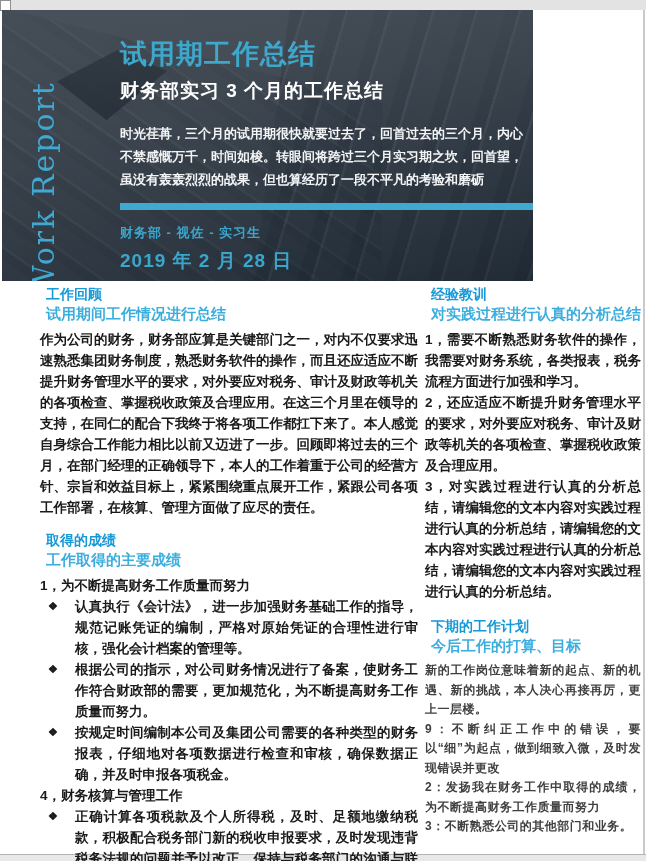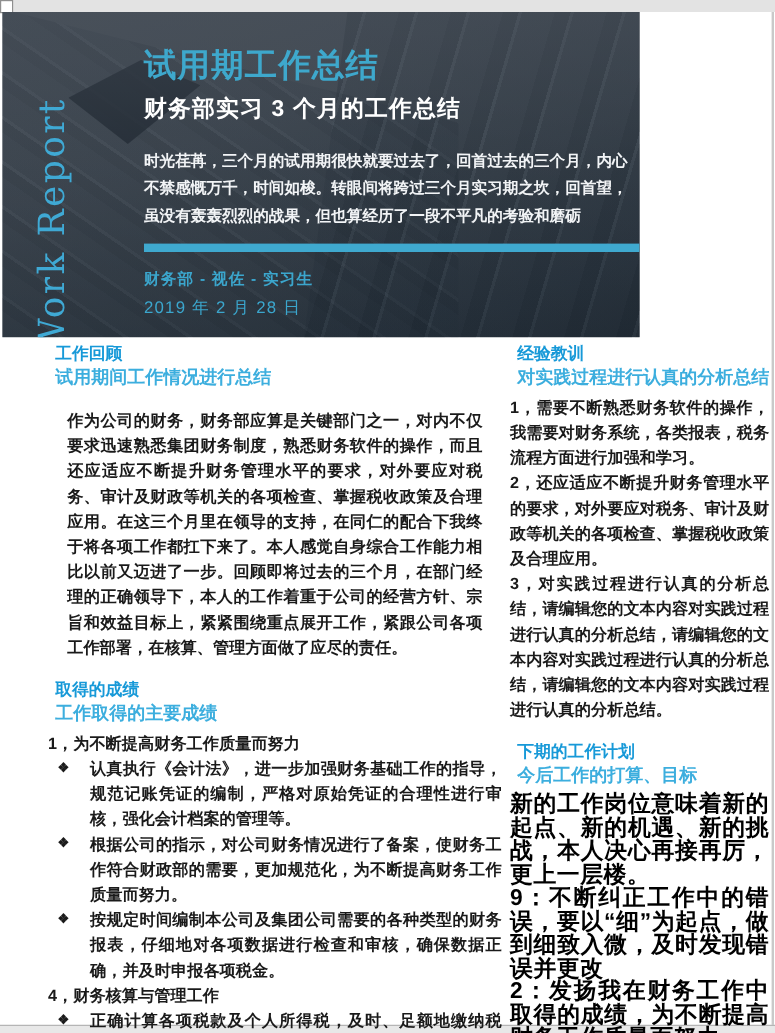--- a/index.html
+++ b/index.html
@@ -72,37 +72,37 @@
   }
   .header-rule {
     position:absolute; left:0; top:193px; width:413px; height:7px; background:#3fa9cf;
   }
   .header-byline {
     position:absolute; left:0; top:214px;
     font-size:13px; font-weight:bold; color:#3ba6cd; letter-spacing:1px;
   }
   .header-date {
     position:absolute; left:0; top:238px;
-    font-size:14px; font-weight:normal; color:#3ba6cd; letter-spacing:1px;
+    font-size:19px; font-weight:bold; color:#3ba6cd; letter-spacing:1px;
   }
 
   
   .col-left  { position:absolute; left:40px;  top:286px; width:378px; }
   .col-right { position:absolute; left:425px; top:286px; width:216px; }
 
   .h1 {
     margin:0 0 1px 6px;
     font-size:14px; font-weight:bold; color:#1799d8;
   }
   .h2 {
     margin:0 0 5px 6px;
     font-size:15px; font-weight:bold; color:#3caede;
   }
   .body-text {
-    margin:16px;
+    margin:0;
     font-size:13.5px; font-weight:bold; color:#1a1a1a; line-height:21px;
     text-align:justify;
   }
 
   .sec-achv { margin-top:14px; }
   .group-title {
     margin:0 0 0 0;
     font-size:13.5px; font-weight:bold; color:#1a1a1a; line-height:21px;
   }
   ul.diamond { list-style:none; margin:0; padding:0; }
@@ -114,21 +114,21 @@
   ul.diamond li .marker {
     position:absolute; left:8px; top:0;
     font-size:11px; color:#1a1a1a;
   }
 
   .col-right .body-text { line-height:21px; }
   .lesson-item { margin:0; }
   .sec-plan { margin-top:16px; }
   .plan-text {
     margin:0;
-    font-size:19px; font-weight:bold; color:#000000; line-height:19.5px;
+    font-size:12px; font-weight:bold; color:#404040; line-height:19.5px;
     letter-spacing:0.5px; text-align:justify;
   }
 </style>
 </head>
 <body>
 
 <div class="top-strip"></div>
 <div class="corner-handle"></div>
 <div class="page-right-edge"></div>
 <div class="bottom-strip"></div>

